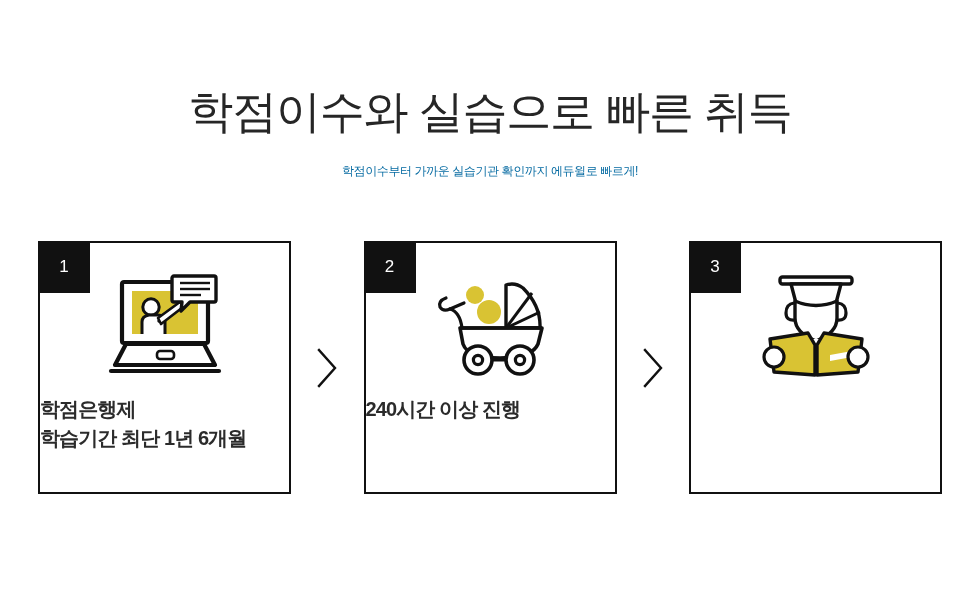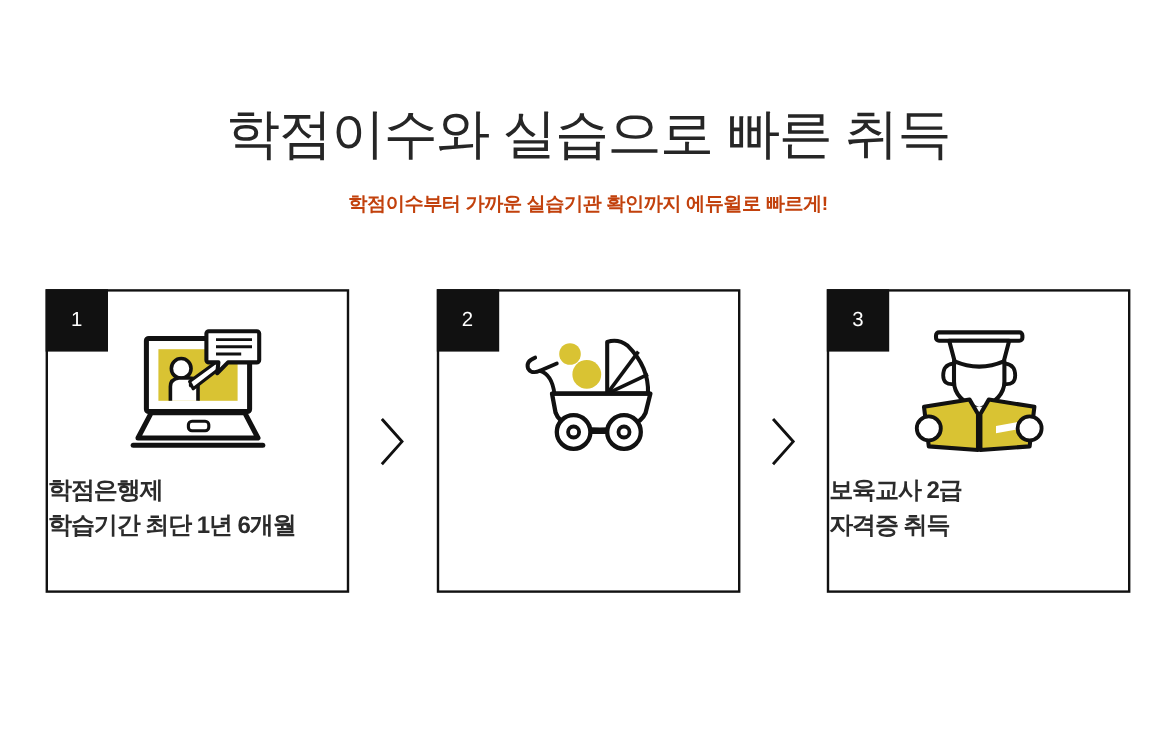--- a/index.html
+++ b/index.html
@@ -32,25 +32,25 @@
     font-size: 45px;
     line-height: 56px;
     font-weight: 400;
     letter-spacing: -1.2px;
     color: #262626;
     white-space: nowrap;
   }
 
   #page-subtitle {
     margin-top: 20px;
-    font-size: 16px;
+    font-size: 12px;
     line-height: 22px;
-    font-weight: 700;
+    font-weight: 400;
     letter-spacing: -0.4px;
-    color: #c2410c;
+    color: #0369a1;
     white-space: nowrap;
   }
 
   
   #steps {
     position: absolute;
     top: 241px;
     left: 38px;
     width: 904px;
     height: 253px;
@@ -190,20 +190,21 @@
           <line x1="50" y1="84" x2="92" y2="84" stroke="#111111" stroke-width="3.2"></line>
 
           <circle cx="50" cy="84" r="14" fill="#ffffff" stroke="#111111" stroke-width="3.6"></circle>
           <circle cx="50" cy="84" r="4.6" fill="#ffffff" stroke="#111111" stroke-width="3.2"></circle>
           <circle cx="92" cy="84" r="14" fill="#ffffff" stroke="#111111" stroke-width="3.6"></circle>
           <circle cx="92" cy="84" r="4.6" fill="#ffffff" stroke="#111111" stroke-width="3.2"></circle>
         </svg>
       </div>
 
       <div class="step-label">
+        <div>240시간 이상 진행</div>
       </div>
     </div>
 
     <div class="chevron">
       <svg width="26" height="42" viewBox="0 0 26 42" aria-hidden="true">
         <path d="M5 3 L21 21 L5 39" fill="none" stroke="#111111" stroke-width="2.4" stroke-linecap="square"></path>
       </svg>
     </div>
 
     <div class="step-card">
@@ -228,20 +229,16 @@
 
           <line x1="58" y1="74" x2="58" y2="104" stroke="#111111" stroke-width="3.4"></line>
 
           <path d="M72 84 L94 80 L94 86 L72 90 Z" fill="#ffffff"></path>
 
           <circle cx="16" cy="86" r="10" fill="#ffffff" stroke="#111111" stroke-width="3.2"></circle>
           <circle cx="100" cy="86" r="10" fill="#ffffff" stroke="#111111" stroke-width="3.2"></circle>
         </svg>
       </div>
 
-      <div class="step-label">
-        <div>보육교사 2급</div>
-        <div>자격증 취득</div>
-      </div>
     </div>
 
   </div>
 </div>
 
 </body></html>

